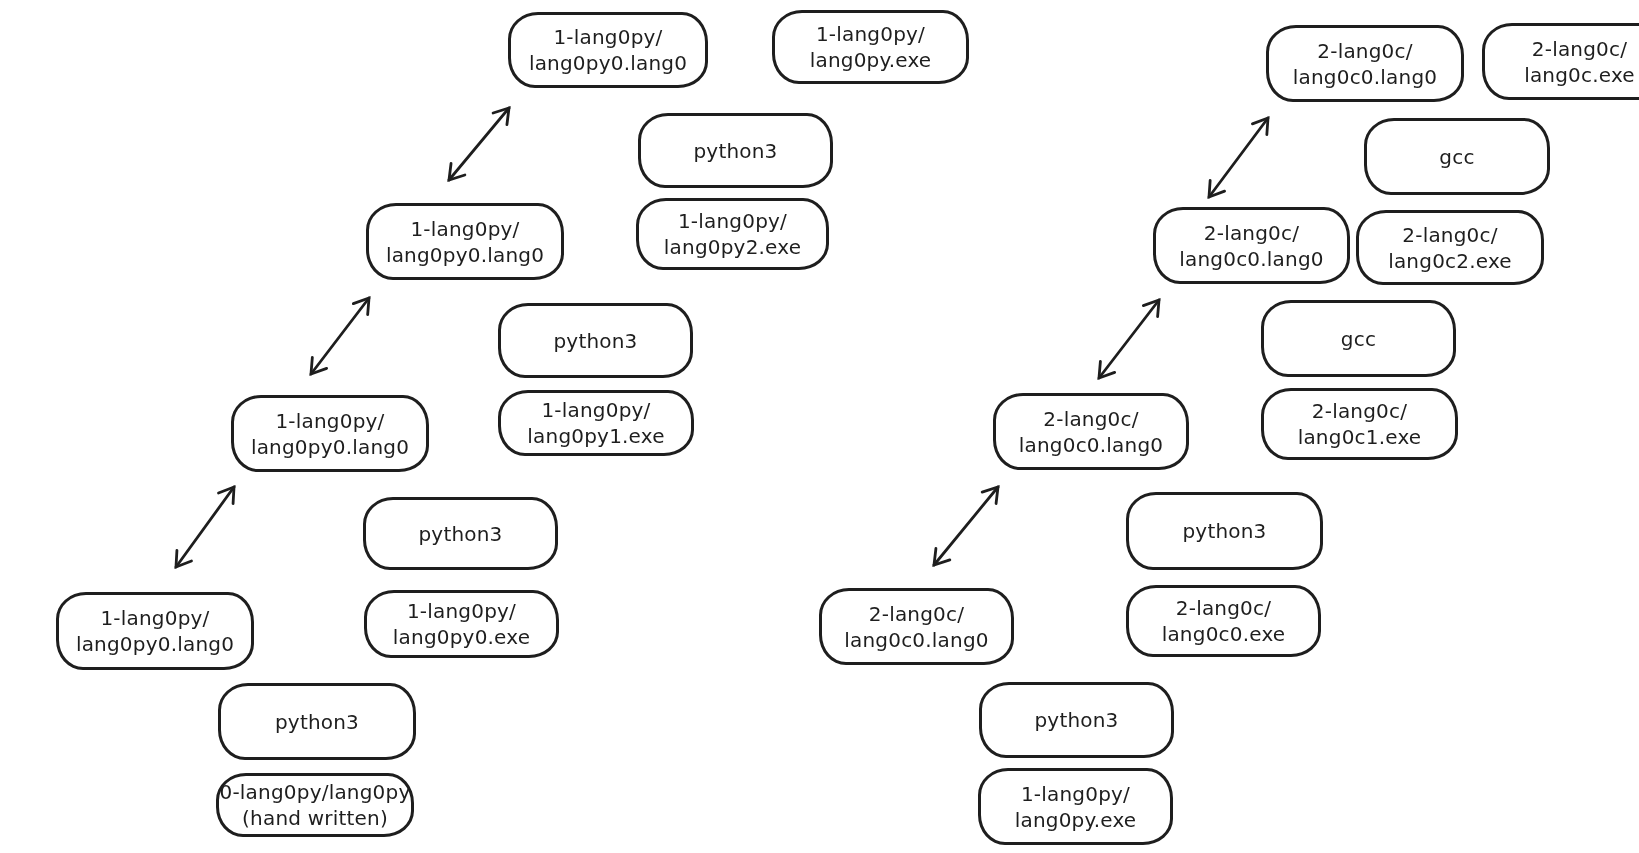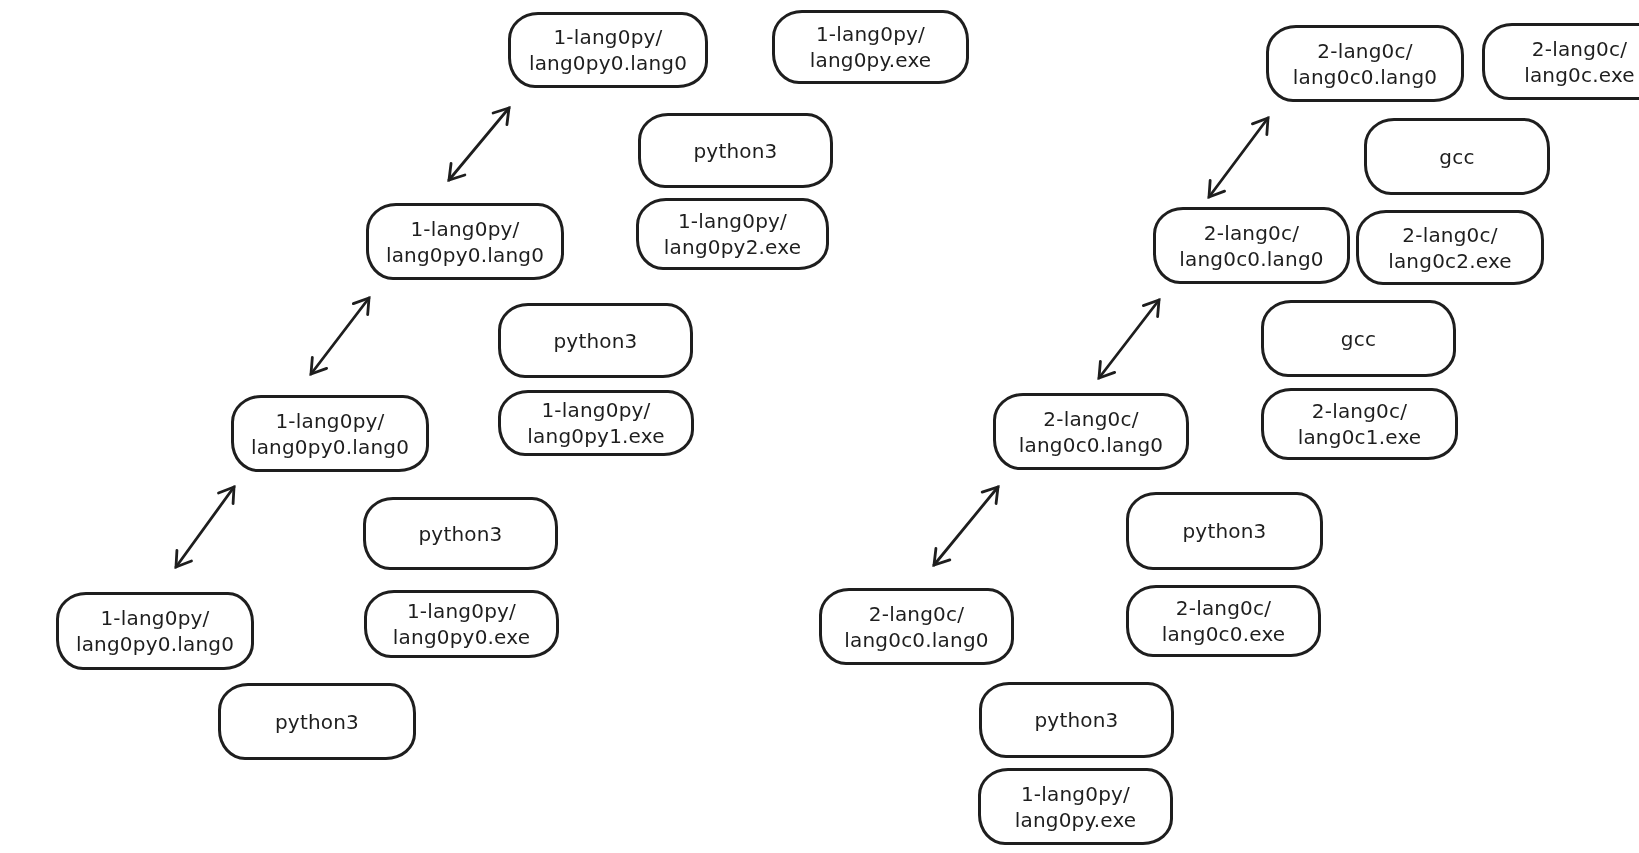--- a/index.html
+++ b/index.html
@@ -48,20 +48,22 @@
     <div class="node" style="left: 452px; top: 390px; width: 196px; height: 66px;">1-lang0py/
 lang0py1.exe</div>
     <div class="node" style="left: 185px; top: 395px; width: 198px; height: 77px;">1-lang0py/
 lang0py0.lang0</div>
     <div class="node" style="left: 317px; top: 497px; width: 195px; height: 73px;">python3</div>
     <div class="node" style="left: 318px; top: 590px; width: 195px; height: 68px;">1-lang0py/
 lang0py0.exe</div>
     <div class="node" style="left: 10px; top: 592px; width: 198px; height: 78px;">1-lang0py/
 lang0py0.lang0</div>
     <div class="node" style="left: 172px; top: 683px; width: 198px; height: 77px;">python3</div>
+    <div class="node" style="left: 170px; top: 773px; width: 198px; height: 64px;">0-lang0py/lang0py
+(hand written)</div>
     <div class="node" style="left: 1220px; top: 25px; width: 198px; height: 77px;">2-lang0c/
 lang0c0.lang0</div>
     <div class="node" style="left: 1436px; top: 23px; width: 195px; height: 77px;">2-lang0c/
 lang0c.exe</div>
     <div class="node" style="left: 1318px; top: 118px; width: 186px; height: 77px;">gcc</div>
     <div class="node" style="left: 1107px; top: 207px; width: 197px; height: 77px;">2-lang0c/
 lang0c0.lang0</div>
     <div class="node" style="left: 1310px; top: 210px; width: 188px; height: 75px;">2-lang0c/
 lang0c2.exe</div>
     <div class="node" style="left: 1215px; top: 300px; width: 195px; height: 77px;">gcc</div>

